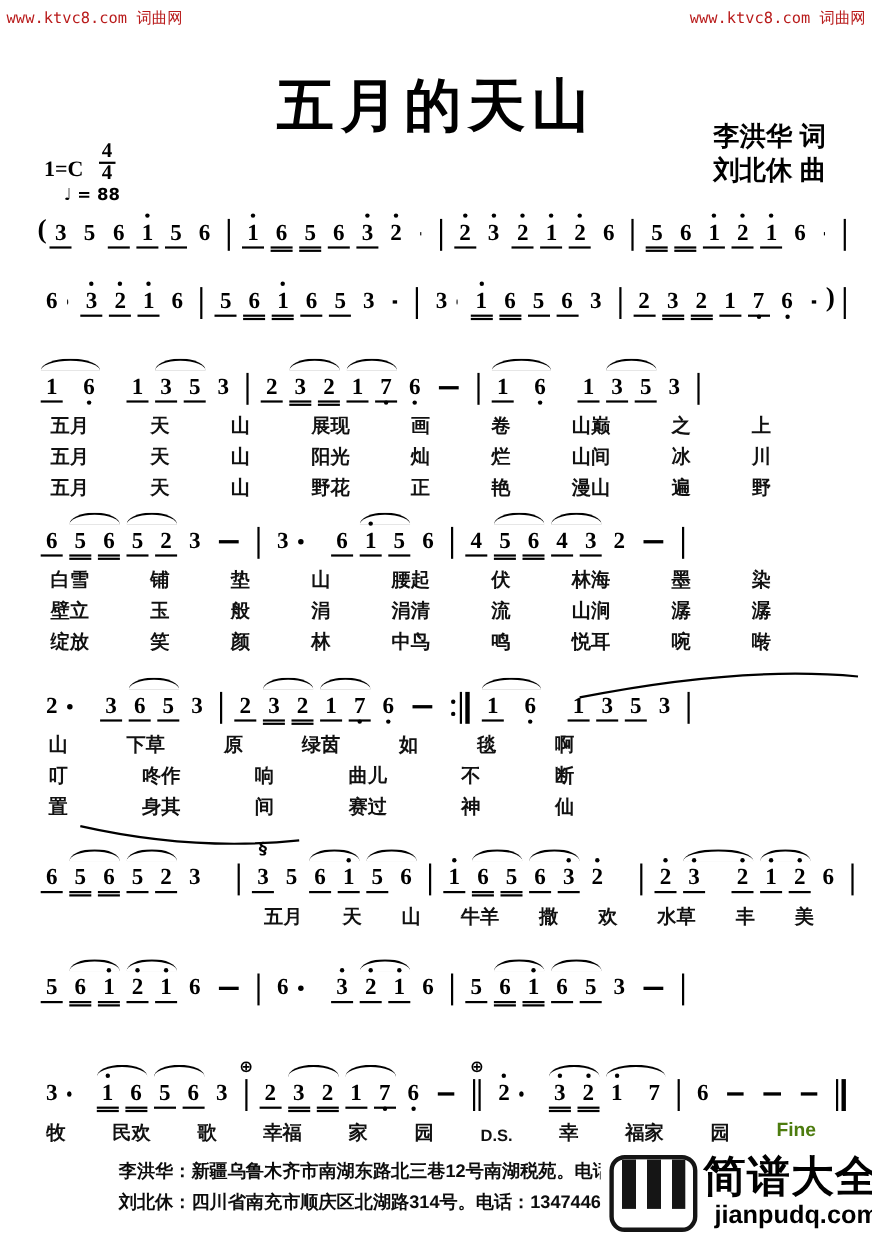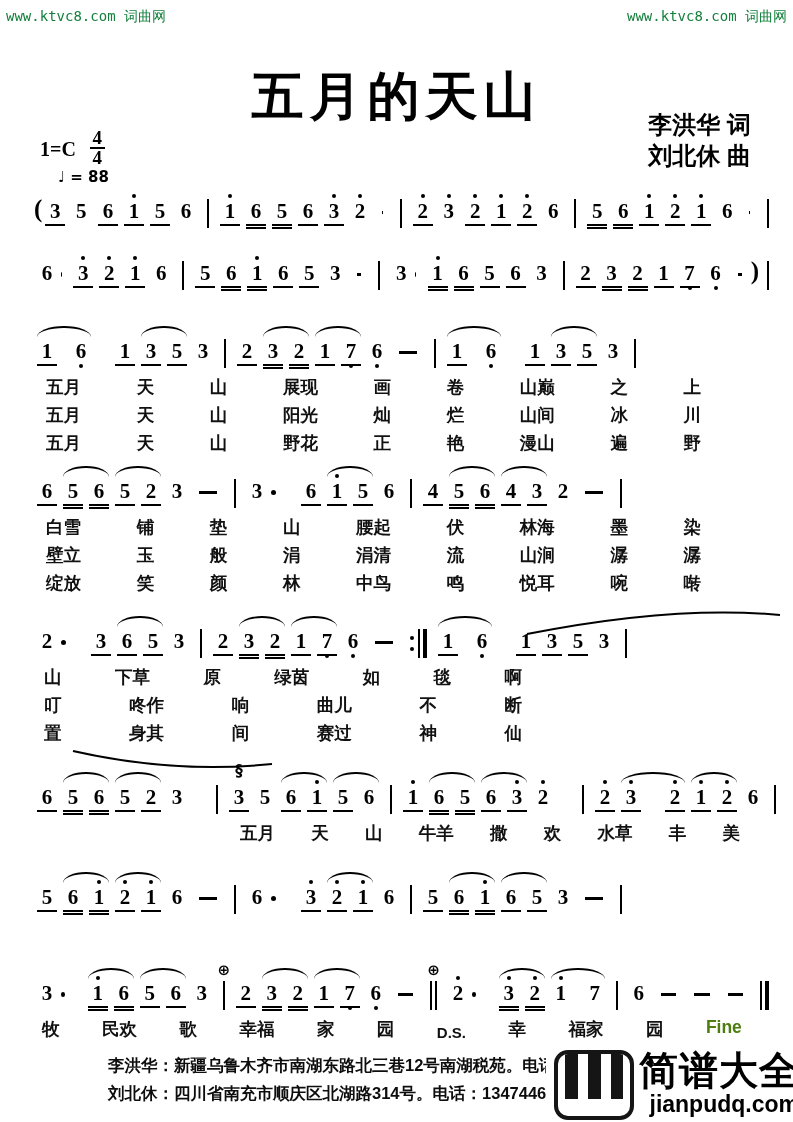--- a/index.html
+++ b/index.html
@@ -1,23 +1,23 @@
 <!DOCTYPE html>
 <html><head>
 <meta charset="utf-8">
 <style>
   html,body{margin:0;padding:0;background:#e8e8e8;}
   #page{position:relative;width:793px;height:1122px;background:#fff;margin:0 auto;overflow:hidden;
         font-family:"Liberation Sans",sans-serif;color:#000;}
-  .wm{position:absolute;top:8px;font:14px "DejaVu Sans Mono",monospace;color:#15803d;}
+  .wm{position:absolute;top:8px;font:14px "DejaVu Sans Mono",monospace;color:#b91c1c;}
   .wm.left{left:6px}.wm.right{right:6px;text-align:right}
   .title{position:absolute;top:62px;left:0;width:100%;text-align:center;
          font-size:52px;font-weight:700;letter-spacing:6px;}
   .credits{position:absolute;top:109px;right:42px;text-align:right;font-size:24px;font-weight:700;line-height:31px;}
-  .keysig{position:absolute;top:130px;left:40px;display:flex;align-items:flex-start;}
+  .keysig{position:absolute;top:130px;left:40px;display:flex;align-items:flex-end;}
   .keysig .base{font:700 20px "Liberation Serif",serif;margin-top:8px;}
   .frac{display:flex;flex-direction:column;align-items:center;margin-left:14px;
         font:700 19px "Liberation Serif",serif;line-height:16px;}
   .frac .bar4{width:15px;height:2px;background:#000;margin:1px 0;}
   .tempo{position:absolute;top:168px;left:58px;font:700 15px "DejaVu Sans",sans-serif;}
 
   .lineblock{position:absolute;left:34px;right:16px;}
   .l0{top:190px}.l1{top:252px}.l2{top:330px}.l3{top:470px}
   .l4{top:620px}.l5{top:776px}.l6{top:876px}.l7{top:972px}
   .mline{display:flex;align-items:flex-start;}

